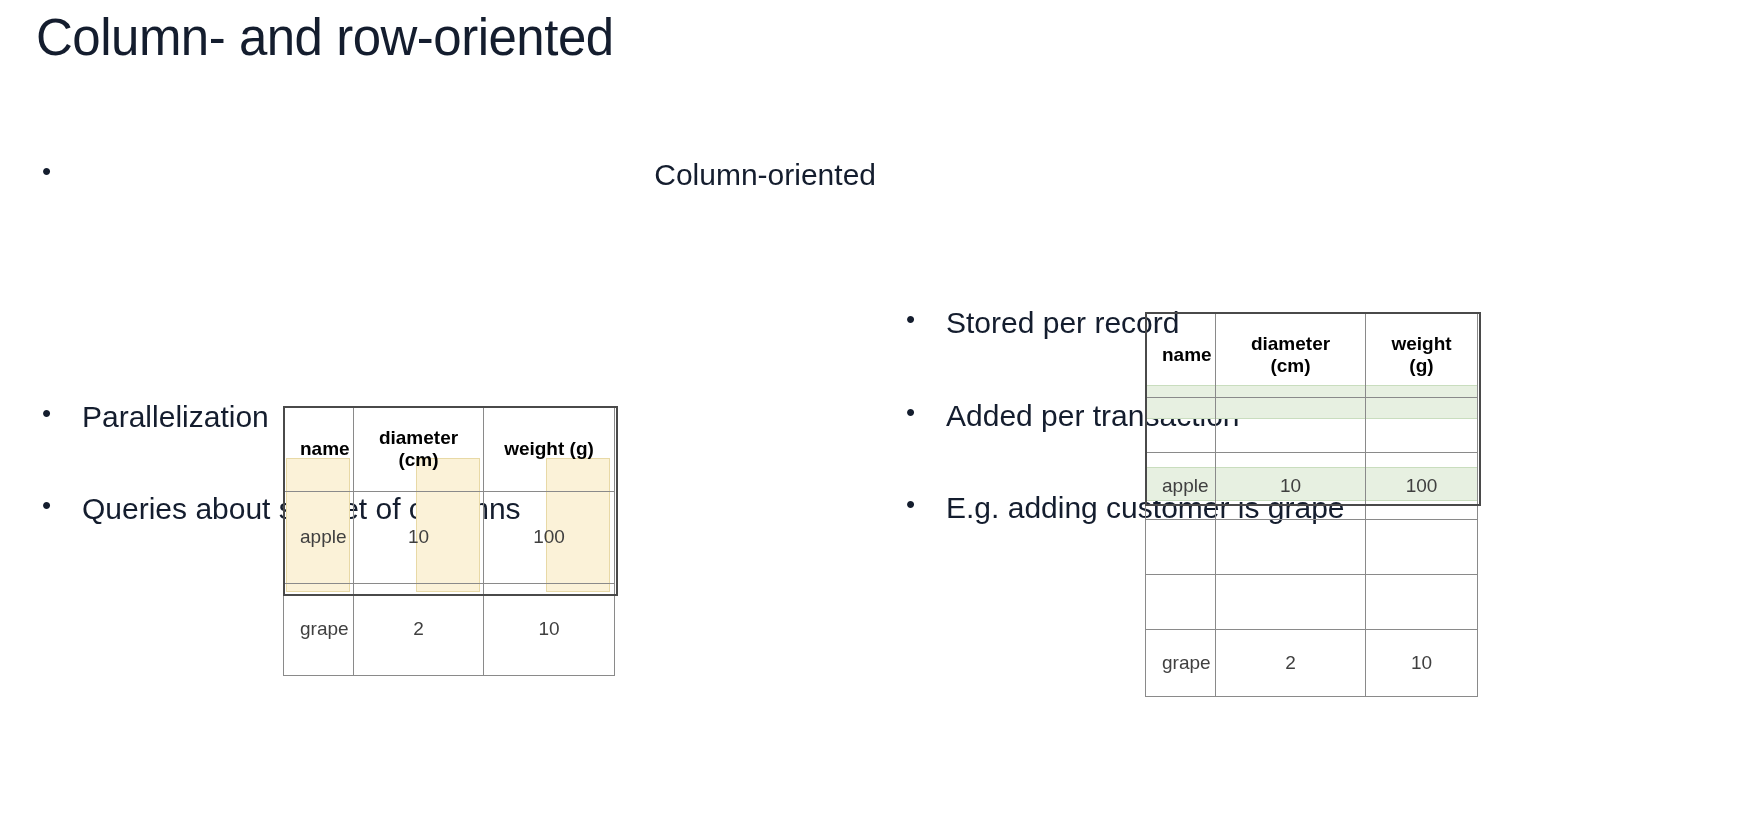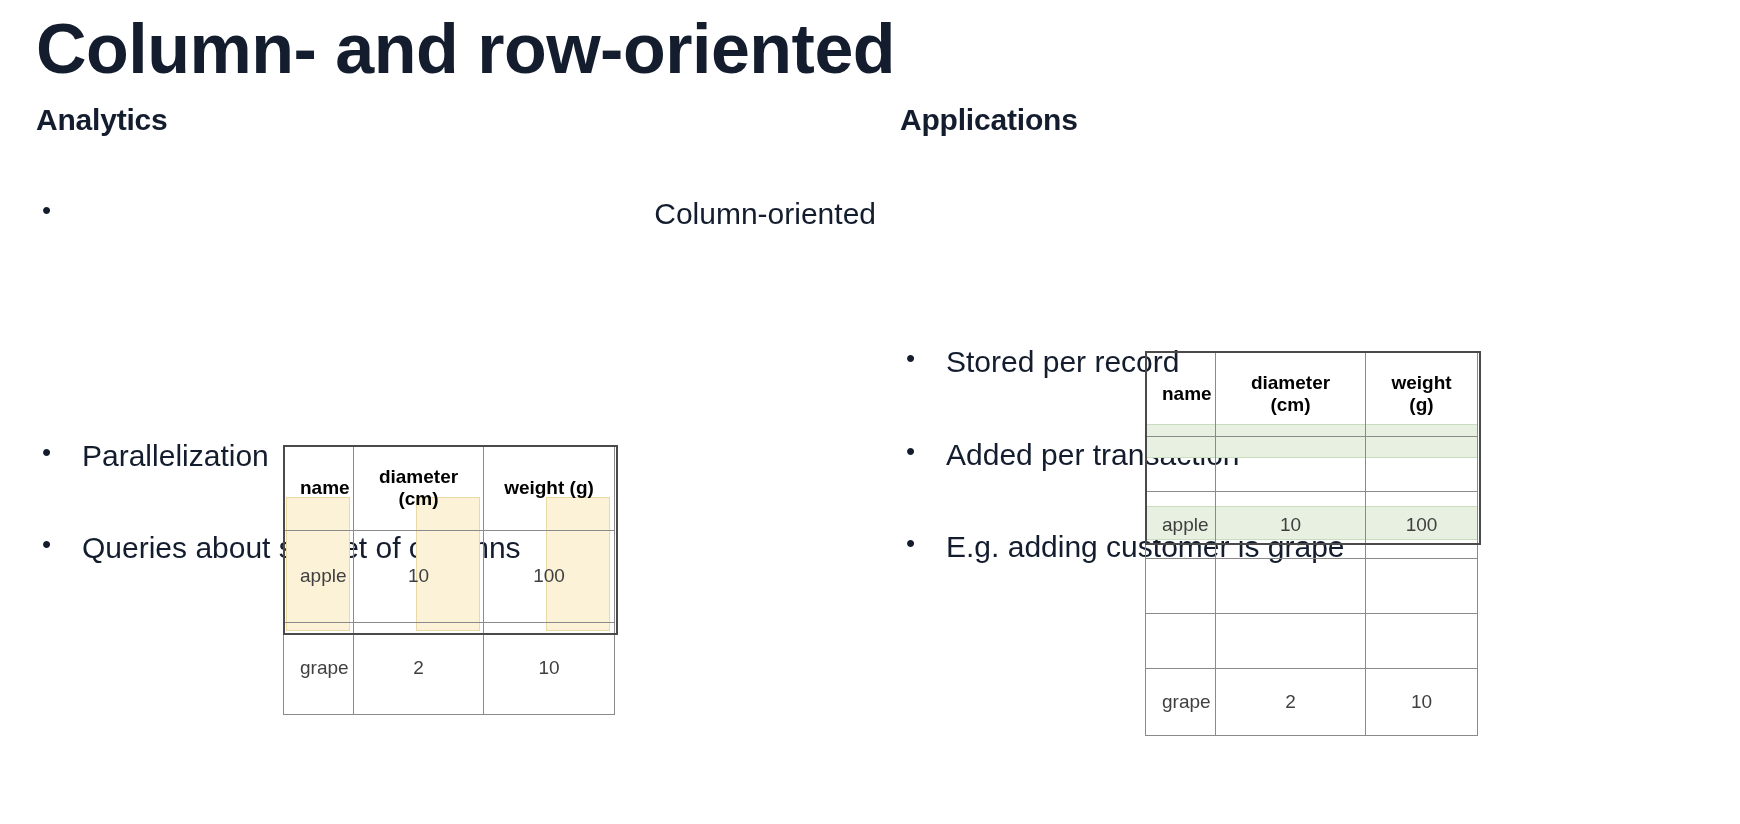--- a/index.html
+++ b/index.html
@@ -21,22 +21,22 @@
     left: 0; top: 0;
     width: 1740px;
     height: 824px;
   }
 
   
   .slide-title {
     position: absolute;
     left: 36px;
     top: 6px;
-    font-size: 70px;
-    font-weight: 700;
+    font-size: 51px;
+    font-weight: 400;
     letter-spacing: -0.5px;
     color: #141d2e;
     white-space: nowrap;
     line-height: 1.25;
   }
 
   
   .col {
     position: absolute;
     top: 100px;
@@ -175,21 +175,20 @@
 </style>
 </head>
 <body>
 
 <div class="slide">
 
   <div class="slide-title">Column- and row-oriented</div>
 
   <div class="col col-left">
 
-    <div class="col-heading">Analytics</div>
 
     <ul class="bullets">
       <li class="b-first">Column-oriented</li>
     </ul>
 
     <div class="tbl-wrap">
       <div class="tbl-col">
 
         <div class="col-hl-layer">
           <div class="col-hl" style="left:3px;   width:64px;"></div>
@@ -229,21 +228,20 @@
     </div>
 
     <ul class="bullets" style="margin-top:204px;">
       <li>Parallelization</li>
       <li>Queries about subset of columns</li>
     </ul>
   </div>
 
   <div class="col col-right">
 
-    <div class="col-heading">Applications</div>
 
 
     <div class="tbl-wrap">
       <div class="tbl-row">
 
         <div class="row-hl-layer">
           <div class="row-hl" style="top:73px; height:34px;"></div>
           <div class="row-hl" style="top:155px; height:34px;"></div>
         </div>
 

